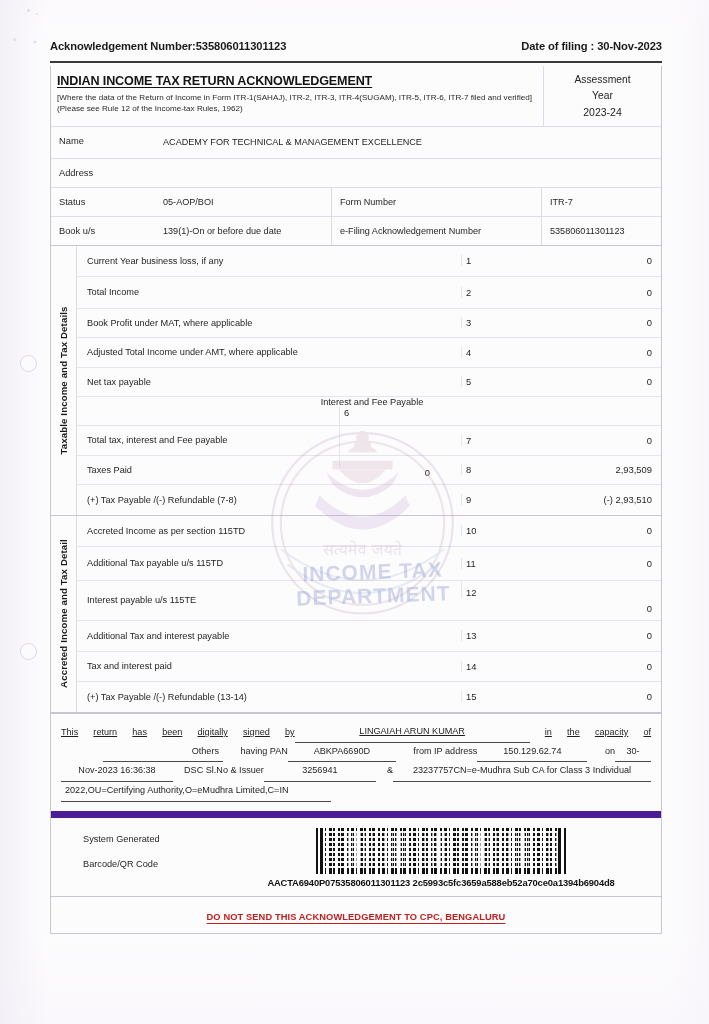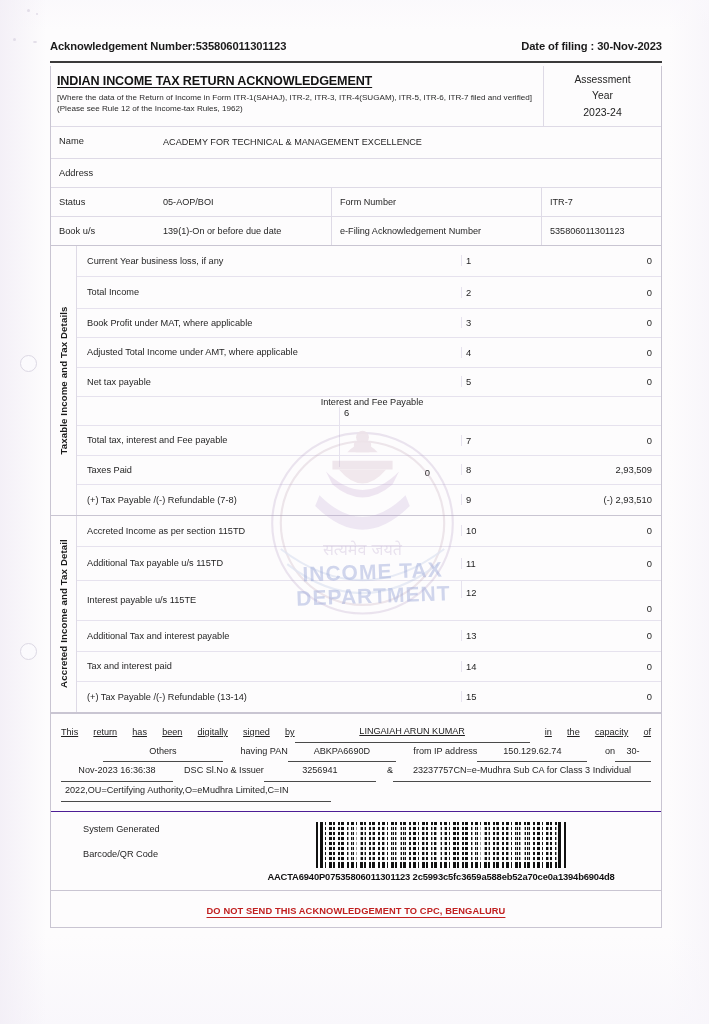--- a/index.html
+++ b/index.html
@@ -126,23 +126,23 @@
   .w { white-space: nowrap; }
   .fillgap { flex: 1 1 auto; }
   .ul {
     border-bottom: 1px solid #4a4a4a;
     text-align: center; white-space: nowrap;
     padding: 0 4px 1px 4px;
   }
 
   
   #barcode-block {
-    border-top: 1px solid #4c1d95;
+    border-top: 7px solid #4c1d95;
     padding: 10px 10px 8px 10px;
-    display: flex; align-items: flex-start;
+    display: flex; align-items: center;
   }
   #sysgen { width: 170px; flex: 0 0 170px; padding-left: 22px; padding-top: 2px; }
   #sysgen div { font-size: 9.2px; color: #1f1f1f; margin-bottom: 15px; }
   #barcode-wrap { flex: 1 1 auto; text-align: center; }
   #barcode {
     height: 46px; width: 250px; margin: 0 auto;
     background-image:
       repeating-linear-gradient(90deg, #111 0 2px, #fff 2px 4px, #111 4px 7px, #fff 7px 9px,
         #111 9px 10px, #fff 10px 13px, #111 13px 16px, #fff 16px 17px,
         #111 17px 19px, #fff 19px 22px, #111 22px 24px, #fff 24px 25px,
@@ -378,21 +378,21 @@
         <span class="fillgap"></span>
         <span class="w">in</span>
           <span class="fillgap"></span>
         <span class="w">the</span>
           <span class="fillgap"></span>
         <span class="w">capacity</span>
           <span class="fillgap"></span>
         <span class="w">of</span>
       </div>
       <div id="sig-l2">
-        <span class="ul" style="min-width:120px;margin-left:42px;">Others</span>
+        <span class="ul" style="min-width:120px;margin-left:42px;text-align:right;">Others</span>
         <span class="fillgap"></span>
         <span class="w">having PAN</span>
         <span class="ul" style="min-width:108px;">ABKPA6690D</span>
         <span class="fillgap"></span>
         <span class="w">from IP address</span>
         <span class="ul" style="min-width:110px;">150.129.62.74</span>
         <span class="fillgap"></span>
         <span class="w">on</span>
         <span class="ul" style="min-width:36px;">30-</span>
       </div>

